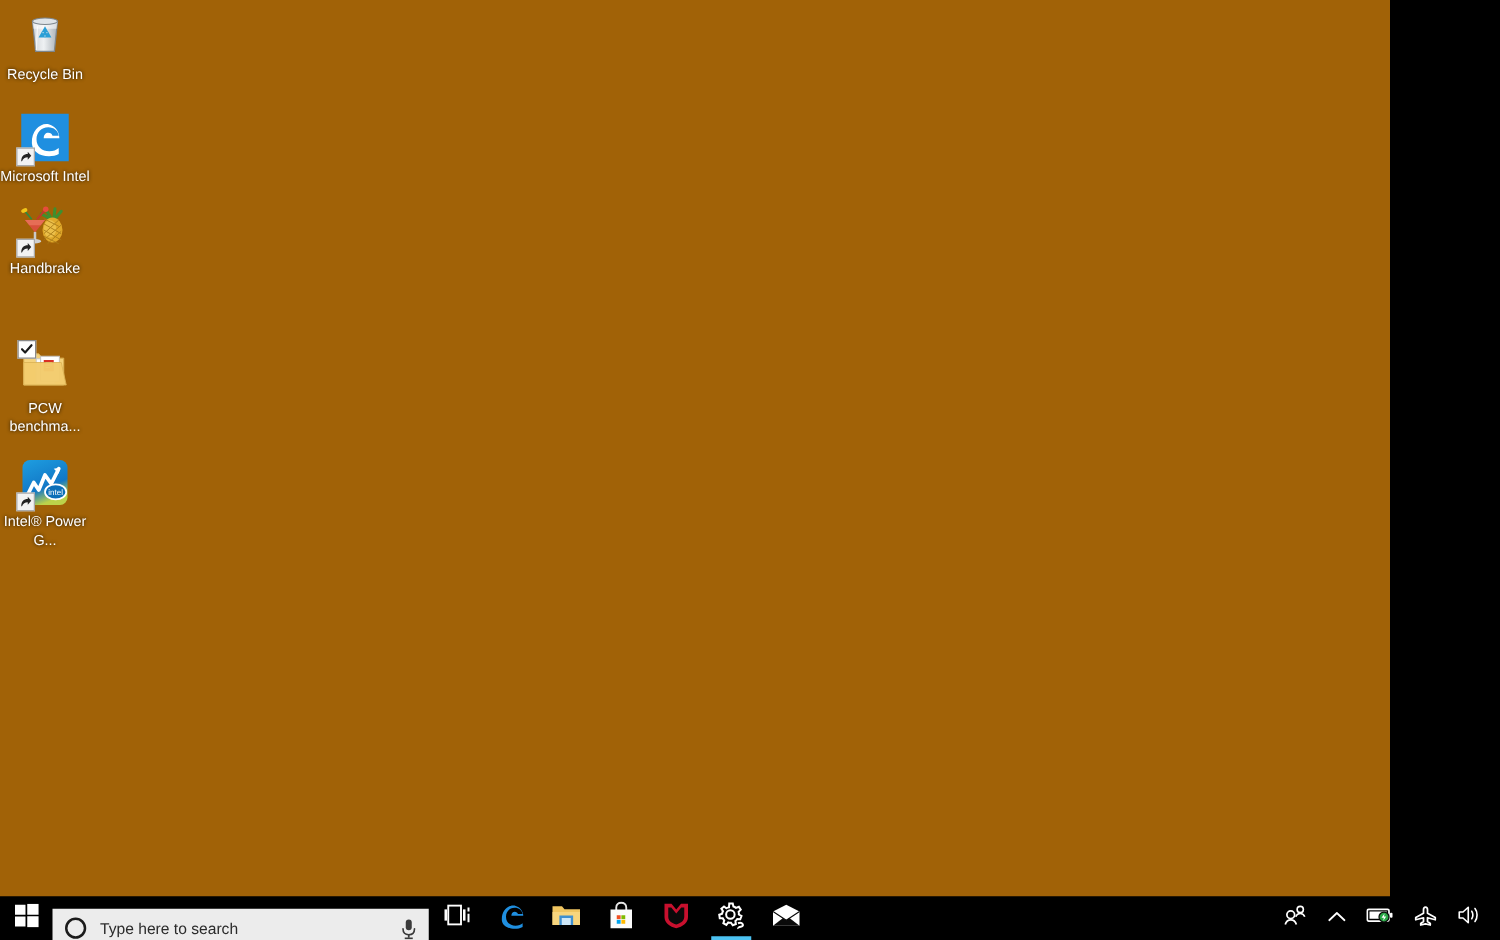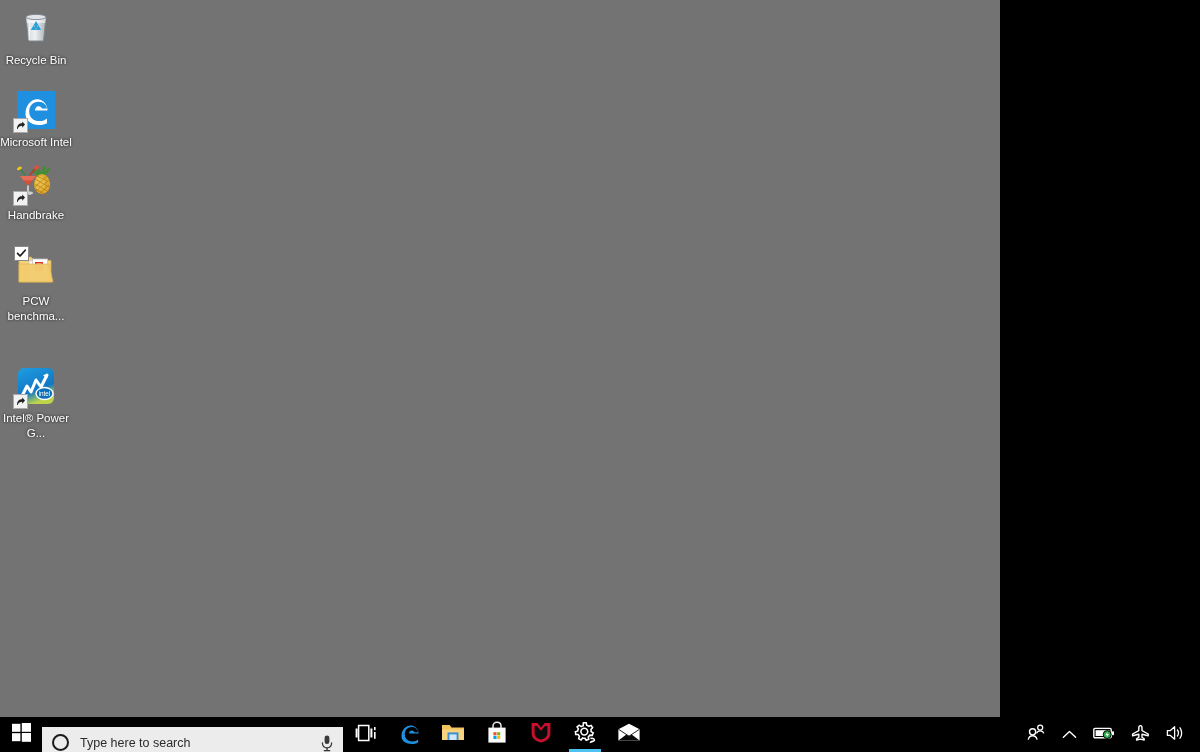--- a/index.html
+++ b/index.html
@@ -8,23 +8,23 @@
     width: 1200px;
     height: 752px;
     overflow: hidden;
     background: #000000;
     font-family: "Liberation Sans", sans-serif;
     -webkit-font-smoothing: antialiased;
   }
 
   #desktop {
     position: relative;
-    width: 1000px;
+    width: 1112px;
     height: 752px;
-    background: #737373;
+    background: #a16207;
   }
 
   
   #icon-layer {
     position: absolute;
     left: 0;
     top: 0;
     width: 72px;
   }
 
@@ -249,21 +249,21 @@
         </svg>
         <div class="shortcut-badge">
           <svg width="11" height="11" viewBox="0 0 11 11">
             <path d="M2 9 C2 5 4 3.2 7.2 3.2 L7.2 1.4 L10 4.6 L7.2 7.8 L7.2 5.8 C5 5.8 3.4 6.8 2.6 9 Z" fill="#222222"></path>
           </svg>
         </div>
       </div>
       <div class="icon-label">Handbrake</div>
     </div>
 
-    <div class="desktop-icon" style="top:247px">
+    <div class="desktop-icon" style="top:273px">
       <div class="icon-art">
         <svg width="42" height="40" viewBox="0 0 42 40">
 
           <path d="M4 8 L16 8 L19 11.5 L36 11.5 L36 33 L4 33 Z" fill="#f5d27a" stroke="#d8ae50" stroke-width="0.8"></path>
 
           <rect x="14" y="12" width="15" height="20" fill="#fdfdfd" stroke="#c9c9c9" stroke-width="0.8"></rect>
           <rect x="17.5" y="10" width="15" height="20" fill="#ffffff" stroke="#c2c2c2" stroke-width="0.8"></rect>
           <rect x="20" y="13" width="8" height="9" fill="#d93025"></rect>
           <path d="M21.5 15 h5 M21.5 17 h5 M21.5 19 h3.5" stroke="#ffffff" stroke-width="0.9"></path>
 

